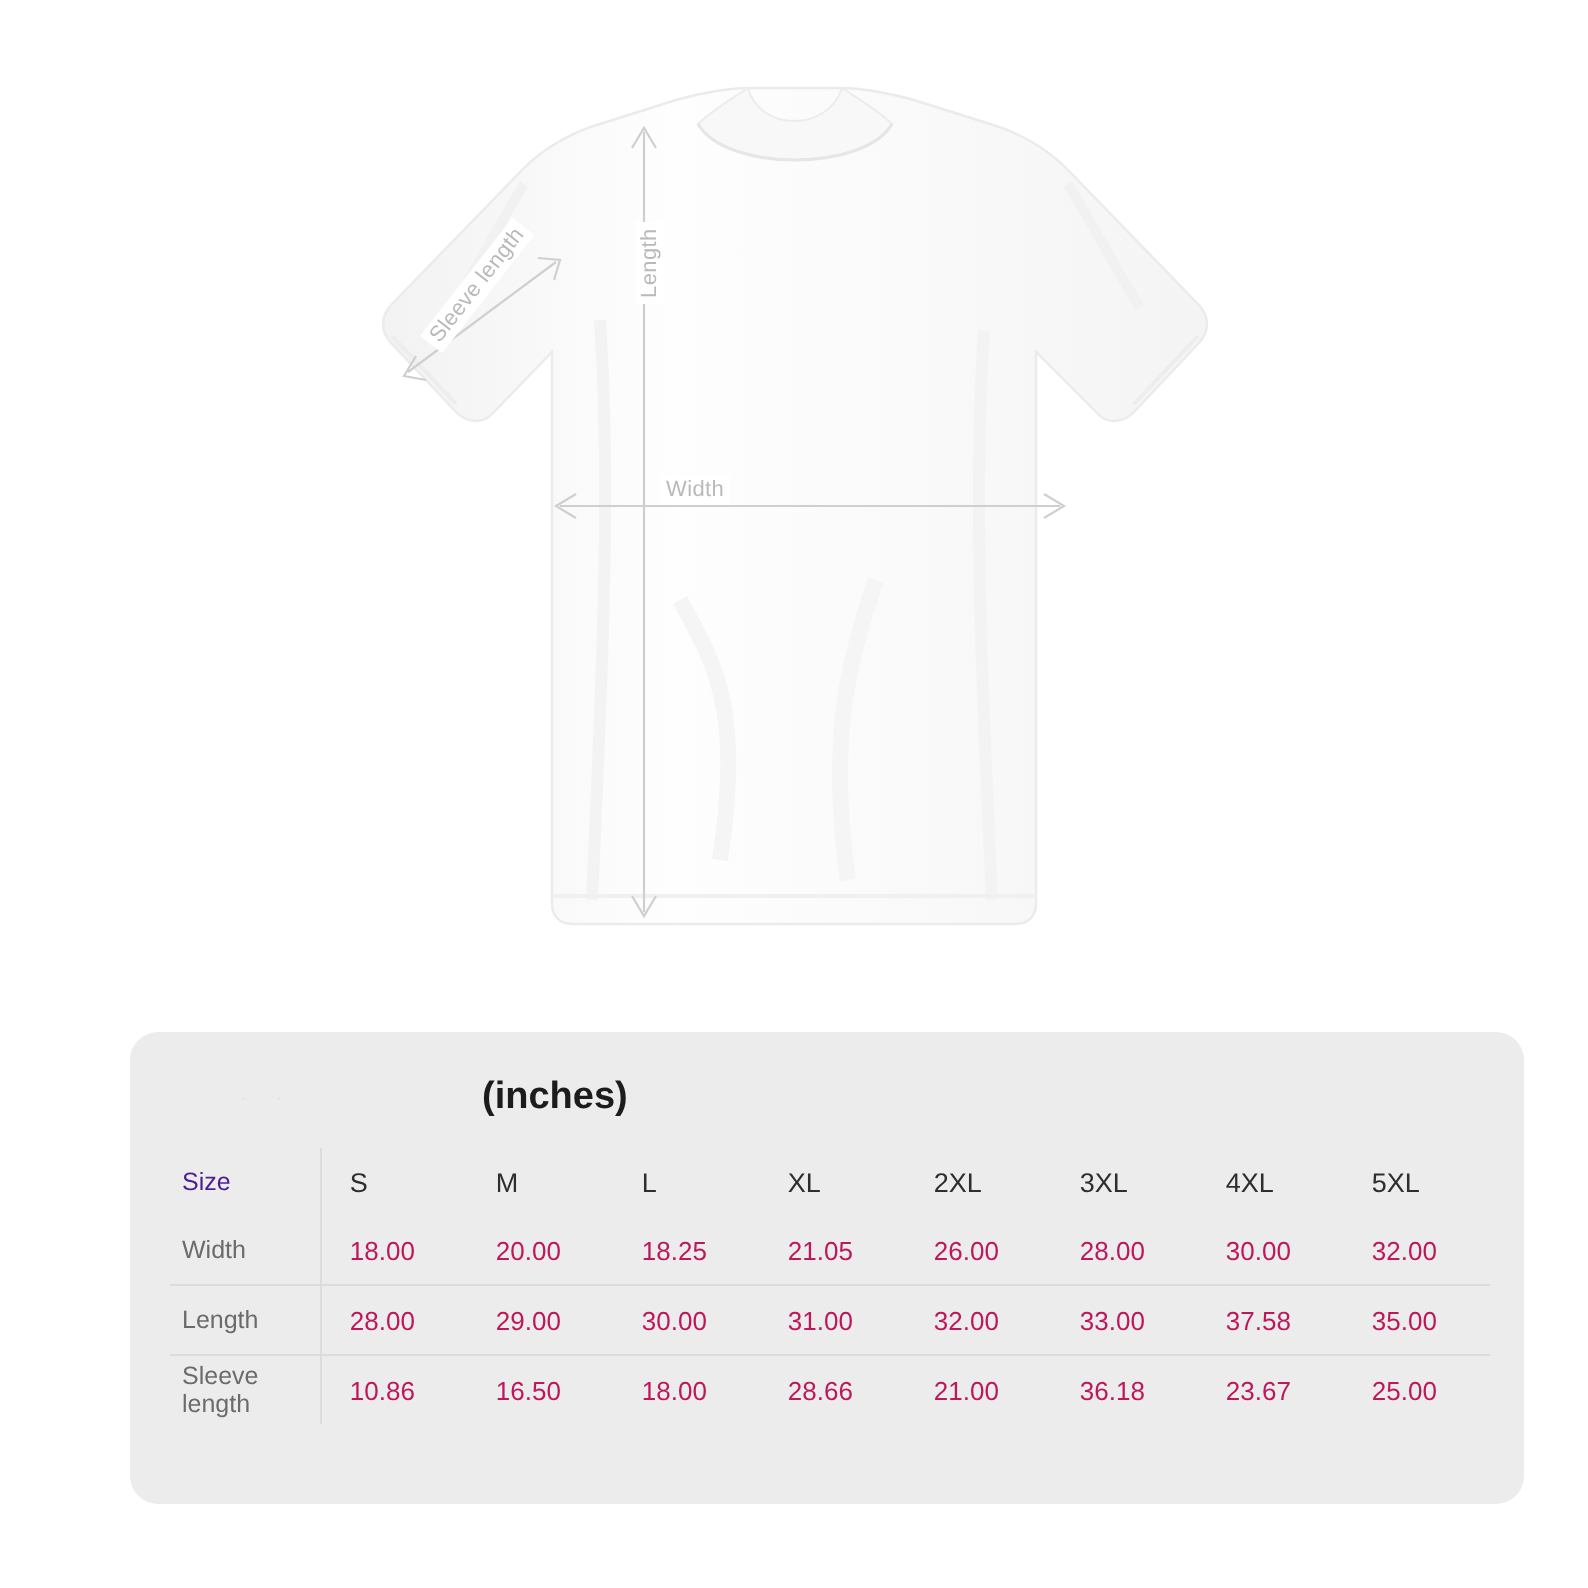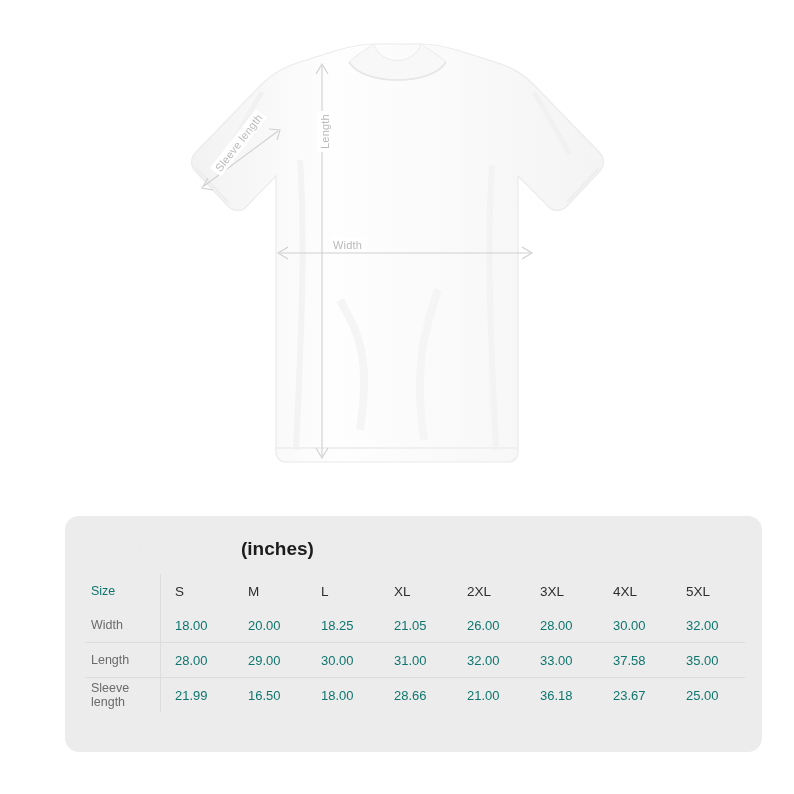--- a/index.html
+++ b/index.html
@@ -112,28 +112,28 @@
     font-size: 12.5px;
     padding-left: 6px !important;
     border-right: 1px solid #dcdcdc;
   }
   .rowhead-sleeve {
     line-height: 14px;
   }
   .colcell {
     width: 72px;
     padding-left: 14px !important;
-    color: #0f766e;
+    color: #be185d;
   }
   thead .colcell {
     color: #2e2e2e;
     font-size: 13.5px;
   }
   thead .rowhead {
-    color: #0f766e;
+    color: #4c1d95;
   }
 </style>
 </head>
 <body>
 
 <div id="shirt-area">
 
   <svg id="shirt-svg" width="794" height="500" viewBox="0 0 794 500">
     <defs>
       <linearGradient id="shade" x1="0" y1="0" x2="1" y2="0">
@@ -241,21 +241,21 @@
         <td class="colcell">29.00</td>
         <td class="colcell">30.00</td>
         <td class="colcell">31.00</td>
         <td class="colcell">32.00</td>
         <td class="colcell">33.00</td>
         <td class="colcell">37.58</td>
         <td class="colcell">35.00</td>
       </tr>
       <tr>
         <td class="rowhead rowhead-sleeve">Sleeve length</td>
-        <td class="colcell">21.99</td>
+        <td class="colcell">10.86</td>
         <td class="colcell">16.50</td>
         <td class="colcell">18.00</td>
         <td class="colcell">28.66</td>
         <td class="colcell">21.00</td>
         <td class="colcell">36.18</td>
         <td class="colcell">23.67</td>
         <td class="colcell">25.00</td>
       </tr>
     </tbody>
   </table>

